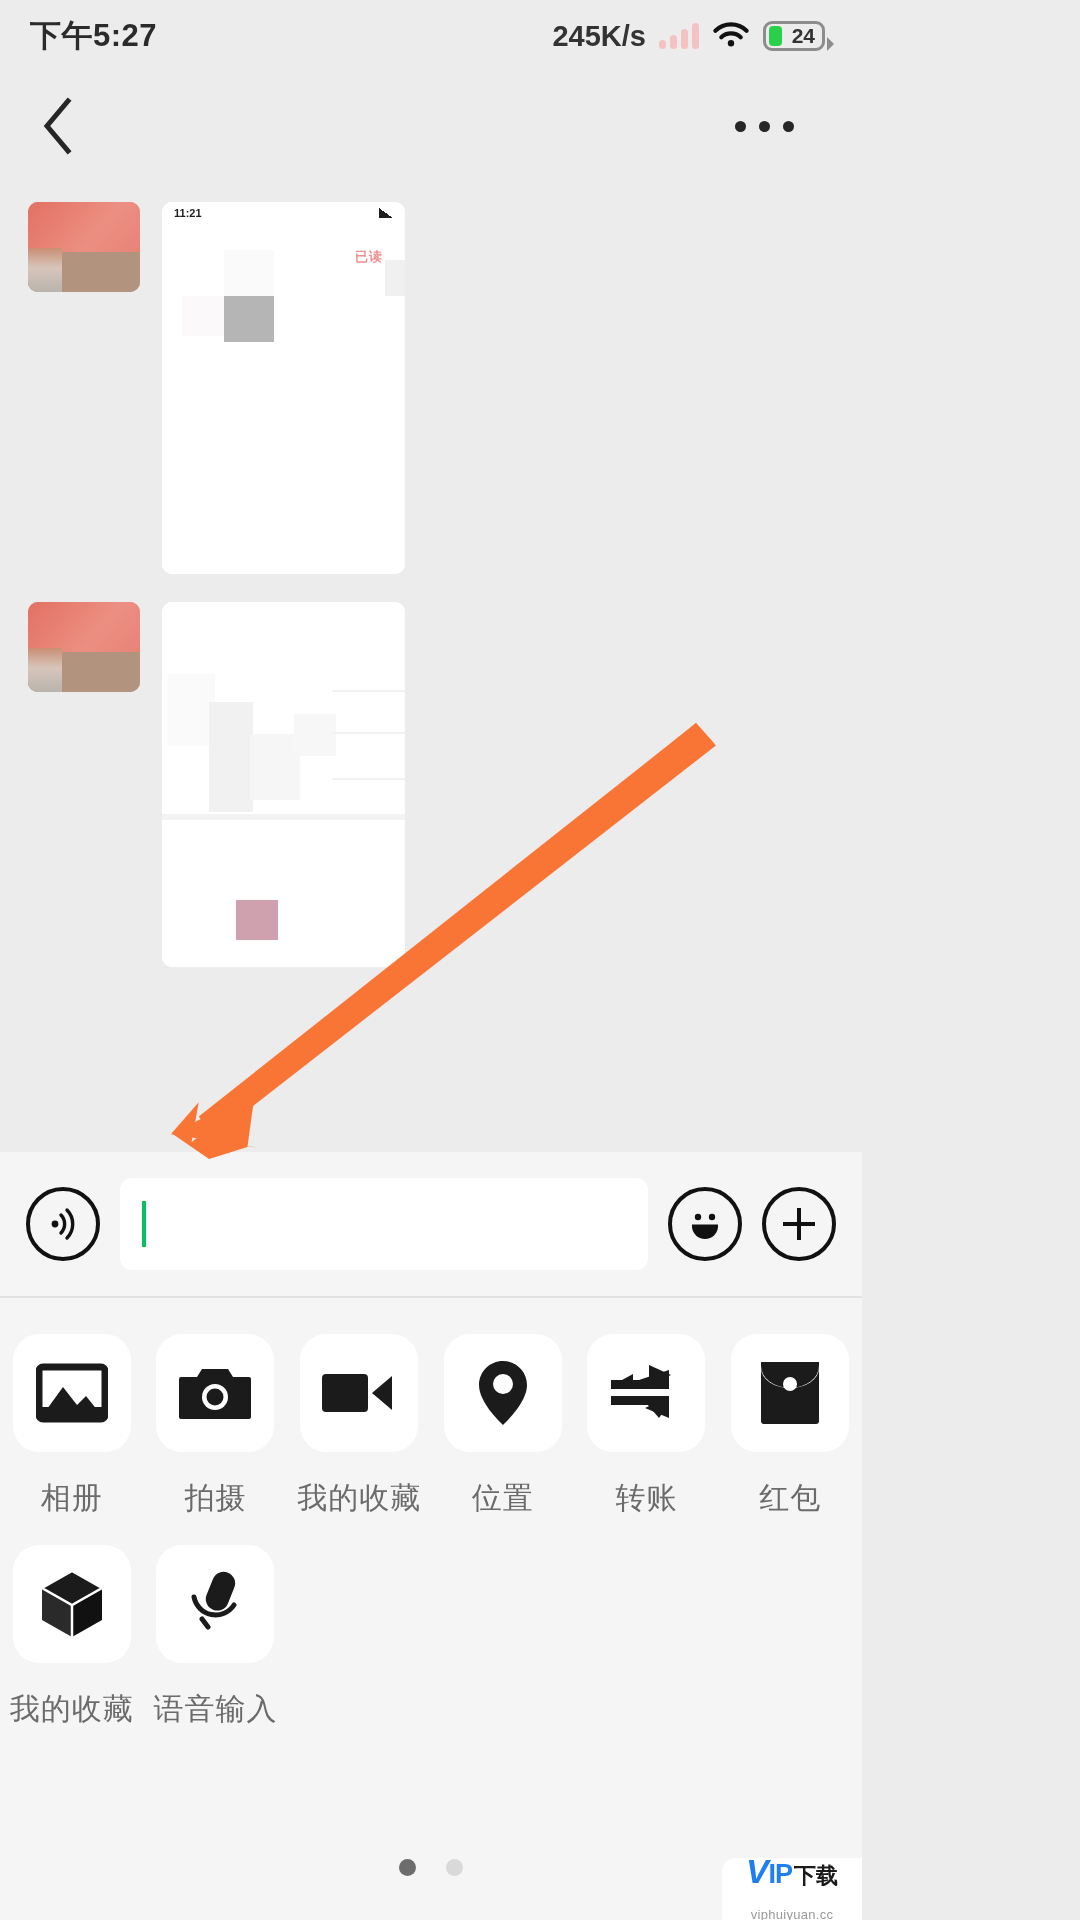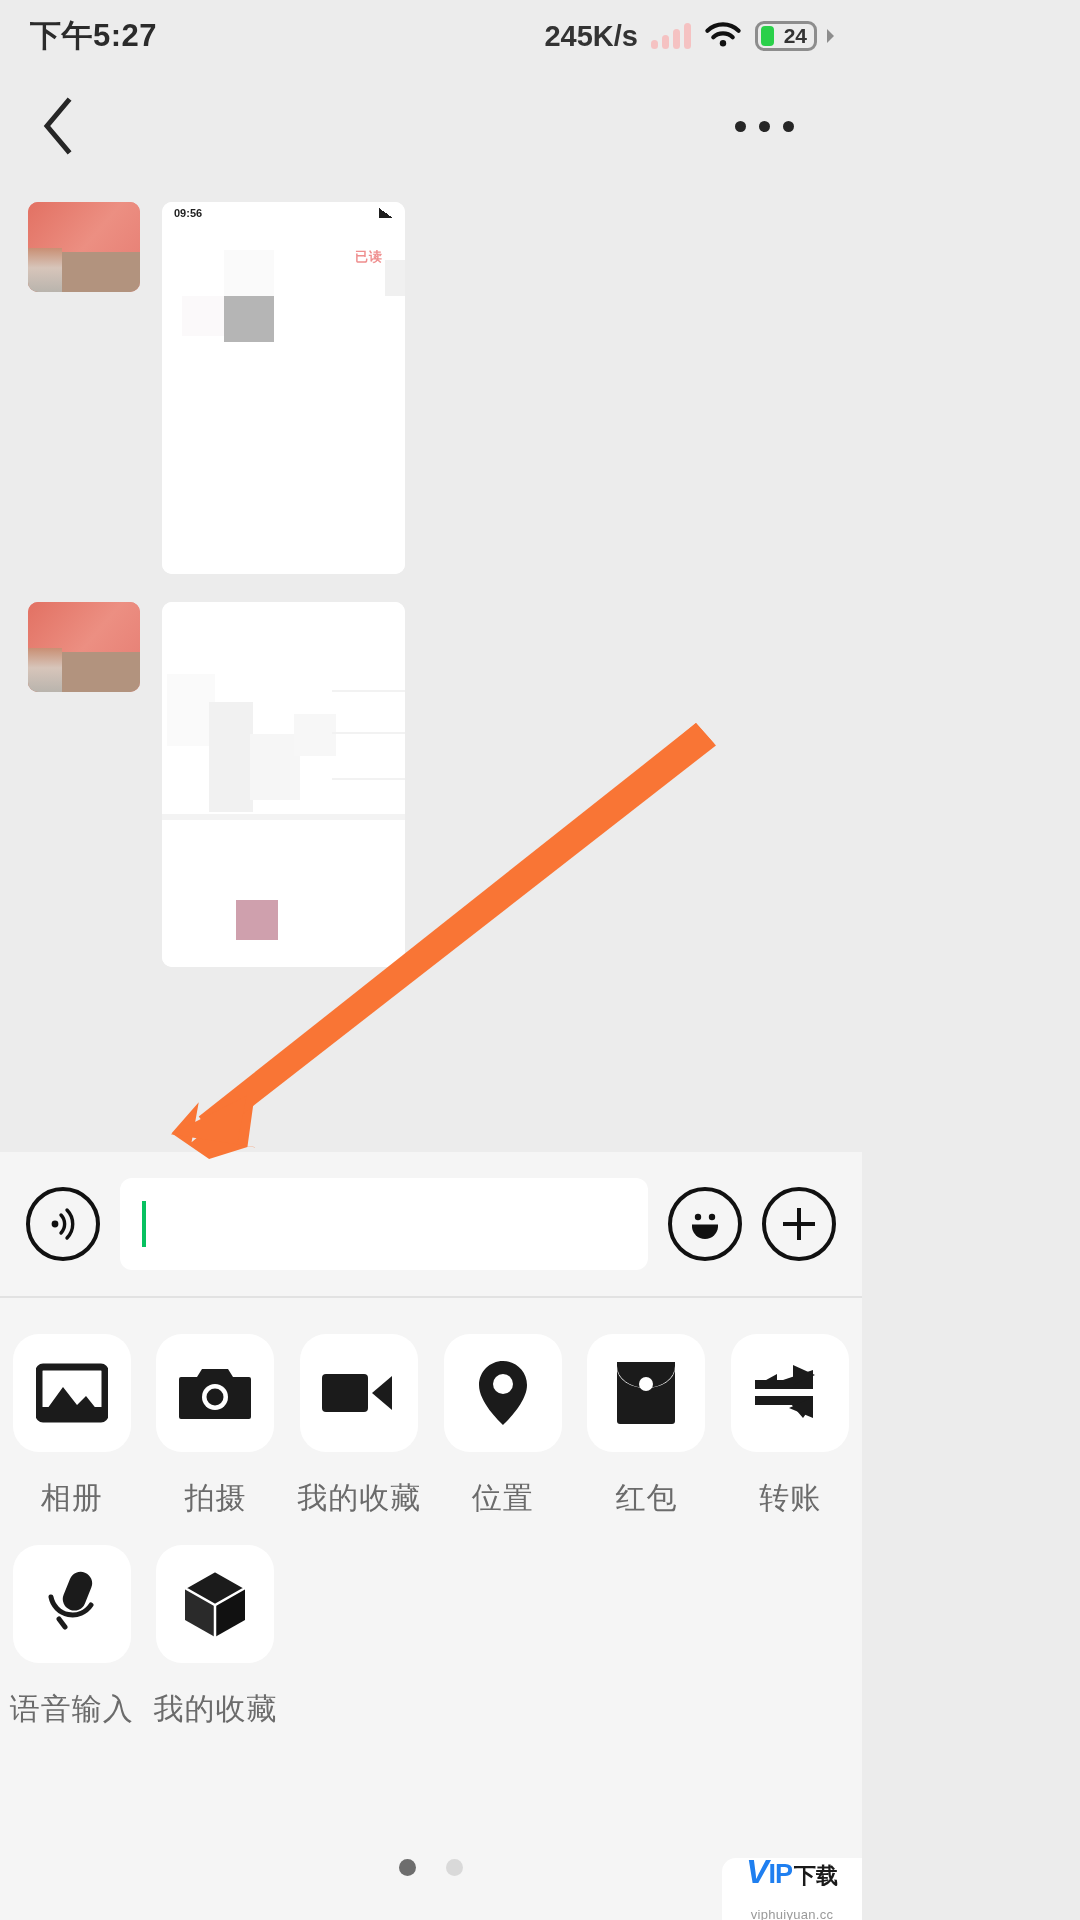--- a/index.html
+++ b/index.html
@@ -35,21 +35,21 @@
   .signal { display: flex; align-items: flex-end; gap: 4px; height: 26px; }
   .signal i {
     display: block; width: 7px; background: #f5c2c2; border-radius: 4px;
   }
   .signal i:nth-child(1) { height: 9px; }
   .signal i:nth-child(2) { height: 14px; }
   .signal i:nth-child(3) { height: 20px; }
   .signal i:nth-child(4) { height: 26px; }
   .wifi { width: 38px; height: 28px; }
   .battery {
-    display: flex; align-items: center; gap: 10px;
+    display: flex; align-items: flex-end; gap: 2px;
   }
   .batt-body {
     width: 62px; height: 30px; border: 3px solid #8d8d8d;
     border-radius: 9px; display: flex; align-items: center;
     padding: 2px 3px; position: relative;
   }
   .batt-fill {
     width: 13px; height: 100%; background: #2ad04a; border-radius: 4px;
   }
   .batt-num {
@@ -286,21 +286,21 @@
 
     <div class="msg-row" style="margin-top:10px;">
       <div class="avatar">
         <div class="av-top"></div>
           <div class="av-bot"></div>
           <div class="av-corner"></div>
       </div>
       <div class="bubble bubble-1">
         <div class="shot">
           <div class="shot-statusbar">
-            <div class="shot-time">09:56</div>
+            <div class="shot-time">11:21</div>
             <div class="shot-sig"></div>
           </div>
           <div class="shot-redtext">已读</div>
           <div class="blk blk-a"></div>
           <div class="blk blk-c"></div>
           <div class="blk blk-b"></div>
           <div class="blk blk-notch"></div>
         </div>
       </div>
     </div>
@@ -394,67 +394,67 @@
           <svg width="56" height="68" viewBox="0 0 56 68">
             <path d="M28 2C14.7 2 4 12.7 4 26c0 17 20 36 24 40 4-4 24-23 24-40C52 12.7 41.3 2 28 2z" fill="#1b1b1b"></path>
             <circle cx="28" cy="25" r="10" fill="#fff"></circle>
           </svg>
         </div>
         <div class="tile-label">位置</div>
       </div>
 
       <div class="cell">
         <div class="tile">
-          <svg width="62" height="66" viewBox="0 0 62 66">
-            <rect x="2" y="2" width="58" height="62" rx="3" fill="#1b1b1b"></rect>
-            <path d="M2 2 h58 v6 a29 20 0 01-58 0z" fill="#fff"></path>
-            <path d="M2 2 h58 v4 a29 22 0 01-58 0z" fill="#1b1b1b"></path>
-            <circle cx="31" cy="24" r="7" fill="#fff"></circle>
-          </svg>
-        </div>
-        <div class="tile-label">红包</div>
-      </div>
-
-      <div class="cell">
-        <div class="tile">
           <svg width="74" height="62" viewBox="0 0 74 62">
             <path d="M60 8 L24 20 L24 12 L2 24 L60 24 Z" fill="#1b1b1b"></path>
             <path d="M2 34 L60 34 L60 42 L50 56 L38 42 L2 42 Z" fill="#1b1b1b"></path>
             <rect x="2" y="18" width="58" height="9" fill="#1b1b1b"></rect>
             <rect x="2" y="34" width="58" height="9" fill="#1b1b1b"></rect>
             <path d="M62 13 L40 23 L40 3 Z" fill="#1b1b1b"></path>
             <path d="M6 48 L30 37 L30 58 Z" fill="#1b1b1b" transform="translate(30,-2)"></path>
           </svg>
         </div>
         <div class="tile-label">转账</div>
       </div>
 
       <div class="cell">
         <div class="tile">
-          <svg width="62" height="70" viewBox="0 0 62 70">
-            <rect x="25" y="2" width="23" height="40" rx="11.5" fill="#1b1b1b" transform="rotate(22 36 22)"></rect>
-            <path d="M10 28 a22 22 0 0040 8" stroke="#1b1b1b" stroke-width="5" fill="none" stroke-linecap="round"></path>
-            <path d="M18 50 L24 58" stroke="#1b1b1b" stroke-width="5" stroke-linecap="round"></path>
-          </svg>
-        </div>
-        <div class="tile-label">语音输入</div>
+          <svg width="62" height="66" viewBox="0 0 62 66">
+            <rect x="2" y="2" width="58" height="62" rx="3" fill="#1b1b1b"></rect>
+            <path d="M2 2 h58 v6 a29 20 0 01-58 0z" fill="#fff"></path>
+            <path d="M2 2 h58 v4 a29 22 0 01-58 0z" fill="#1b1b1b"></path>
+            <circle cx="31" cy="24" r="7" fill="#fff"></circle>
+          </svg>
+        </div>
+        <div class="tile-label">红包</div>
       </div>
 
       <div class="cell">
         <div class="tile">
           <svg width="66" height="70" viewBox="0 0 66 70">
             <path d="M33 2 L63 19 L33 36 L3 19 Z" fill="#1b1b1b"></path>
             <path d="M3 19 L33 36 L33 68 L3 51 Z" fill="#2a2a2a"></path>
             <path d="M63 19 L33 36 L33 68 L63 51 Z" fill="#111"></path>
             <path d="M33 2 L63 19 L33 36 L3 19 Z" fill="none" stroke="#fff" stroke-width="2.5"></path>
             <path d="M33 36 L33 68" stroke="#fff" stroke-width="2.5"></path>
           </svg>
         </div>
         <div class="tile-label">我的收藏</div>
       </div>
+
+      <div class="cell">
+        <div class="tile">
+          <svg width="62" height="70" viewBox="0 0 62 70">
+            <rect x="25" y="2" width="23" height="40" rx="11.5" fill="#1b1b1b" transform="rotate(22 36 22)"></rect>
+            <path d="M10 28 a22 22 0 0040 8" stroke="#1b1b1b" stroke-width="5" fill="none" stroke-linecap="round"></path>
+            <path d="M18 50 L24 58" stroke="#1b1b1b" stroke-width="5" stroke-linecap="round"></path>
+          </svg>
+        </div>
+        <div class="tile-label">语音输入</div>
+      </div>
     </div>
 
     <div class="dots">
       <i class="on"></i>
       <i></i>
     </div>
   </div>
 
   <svg class="arrow-layer" viewBox="0 0 1080 1920">
     <polygon points="872,906 895,932 272,1419 318,1379 310,1437 262,1452 215,1420 249,1381 240,1431" fill="#f97535"></polygon>

